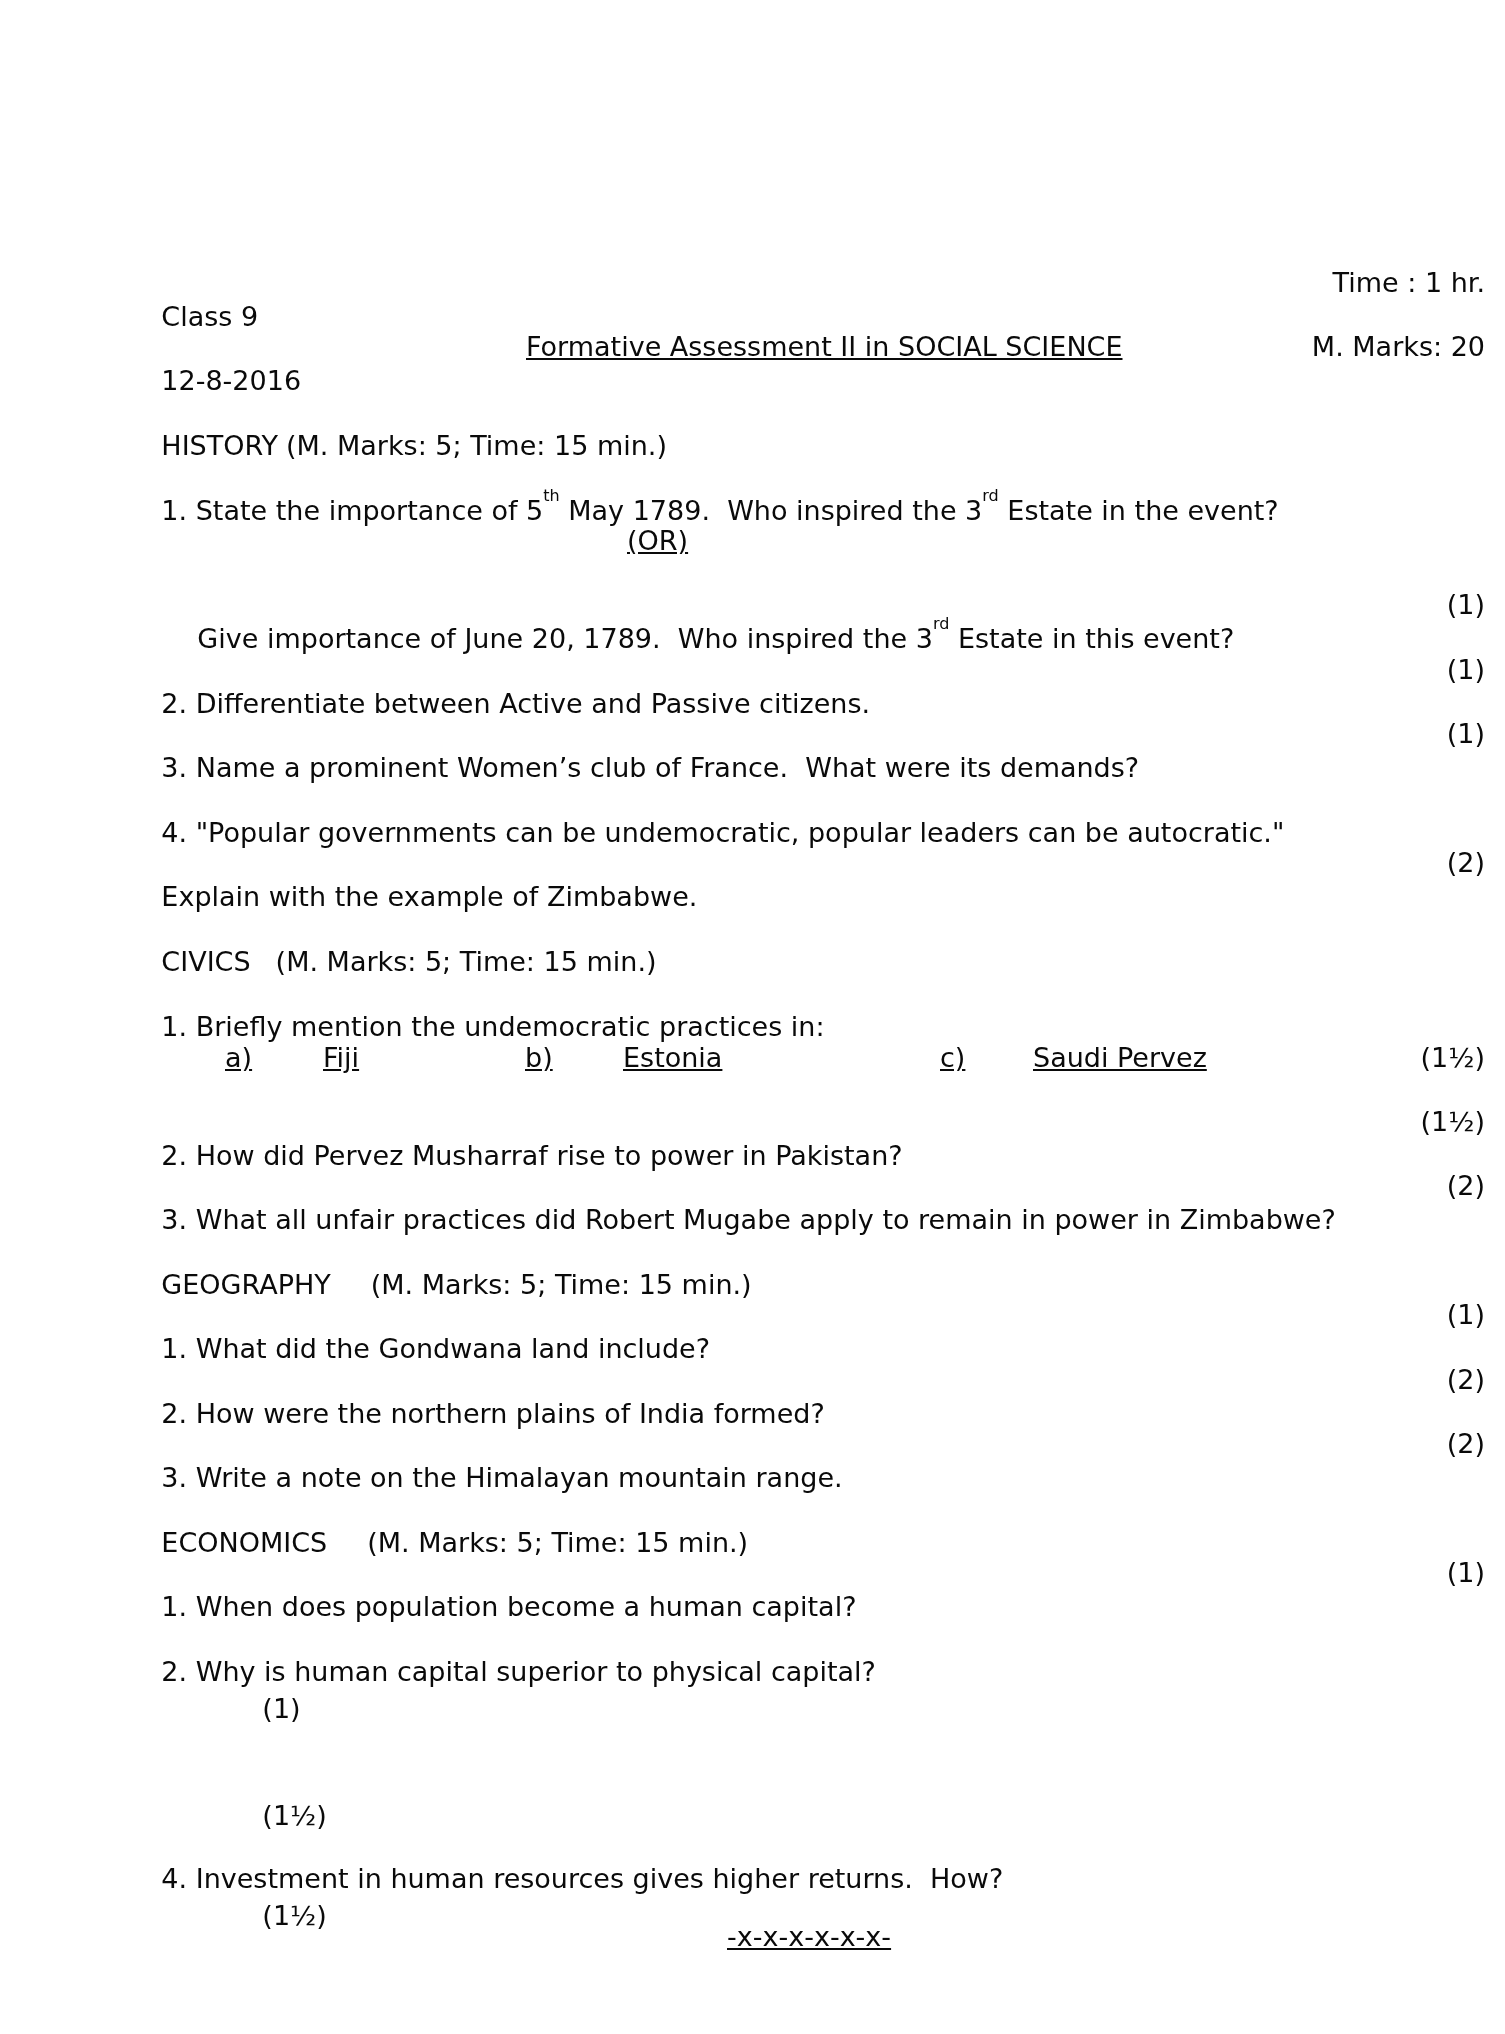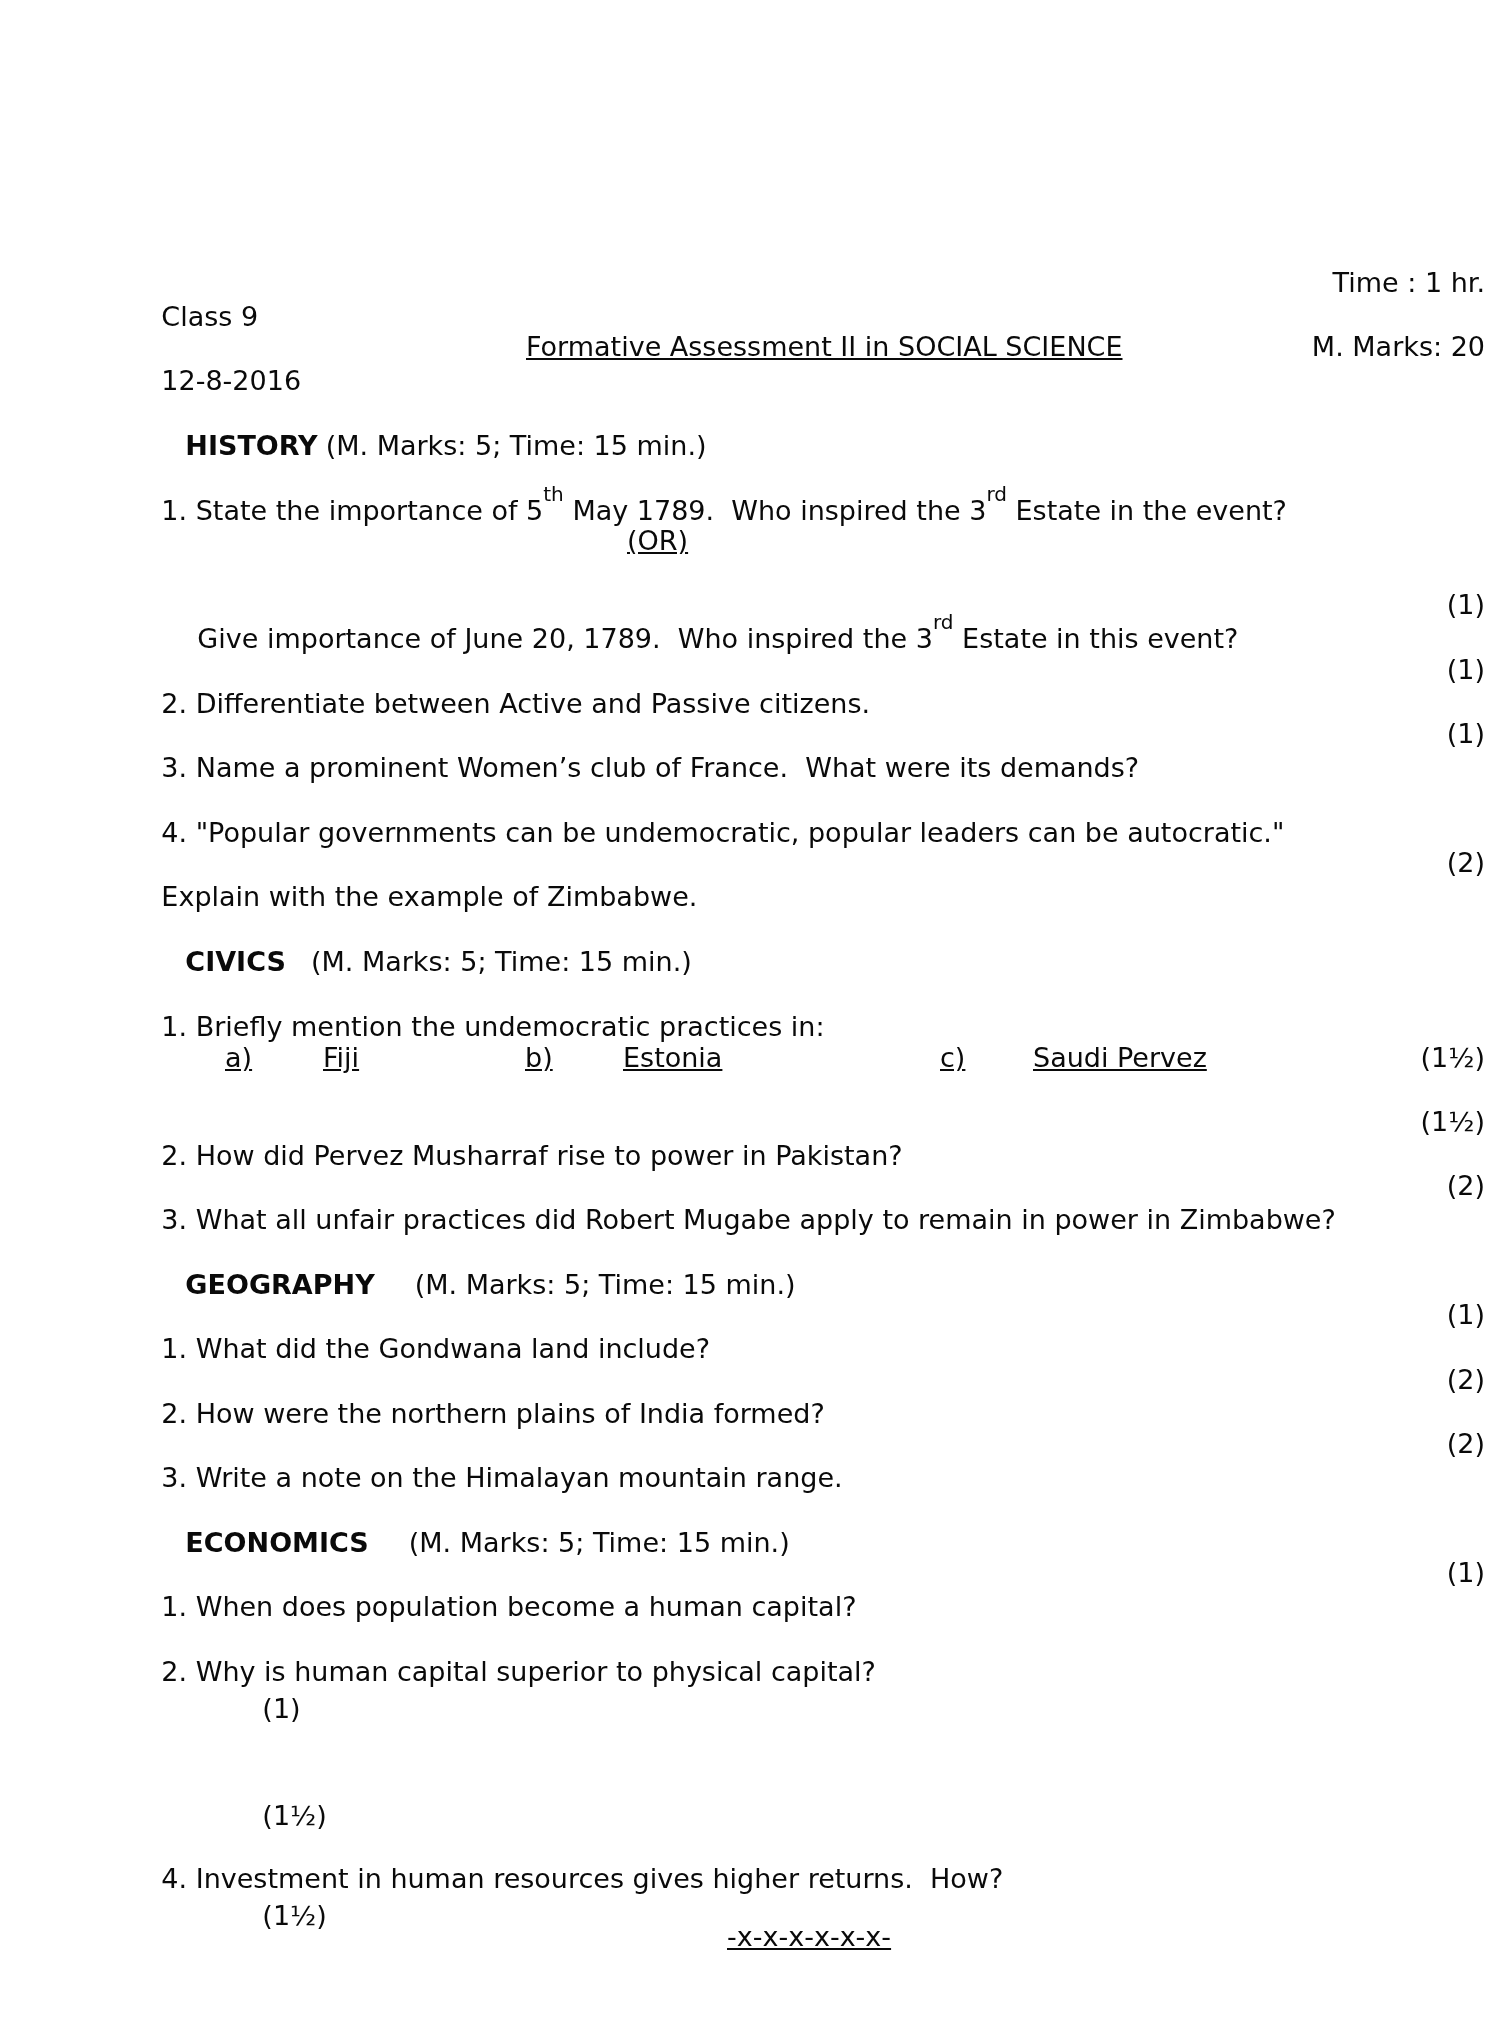--- a/index.html
+++ b/index.html
@@ -13,22 +13,22 @@
     color:#0a0a0a;
     overflow:hidden;
   }
   .ln{
     position:absolute;
     left:127px;right:20px;
     line-height:34px;
     white-space:pre-wrap;
   }
   .r{position:absolute;right:0;top:0;}
-  .b{font-weight:bold;margin-left:24px;}
-  sup{font-size:20px;line-height:0;position:relative;top:-9px;}
+  .b{font-weight:normal;}
+  sup{font-size:16px;line-height:0;position:relative;top:-9px;}
   .gap-s{margin-left:8px;}
   .gap-m{margin-left:25px;}
   .gap-l{margin-left:40px;}
   .indent-alt{padding-left:36px;}
   .indent-marks{padding-left:101px;}
   .pos{position:absolute;top:0;text-decoration:underline;}
 </style>
 </head>
 <body>
 

